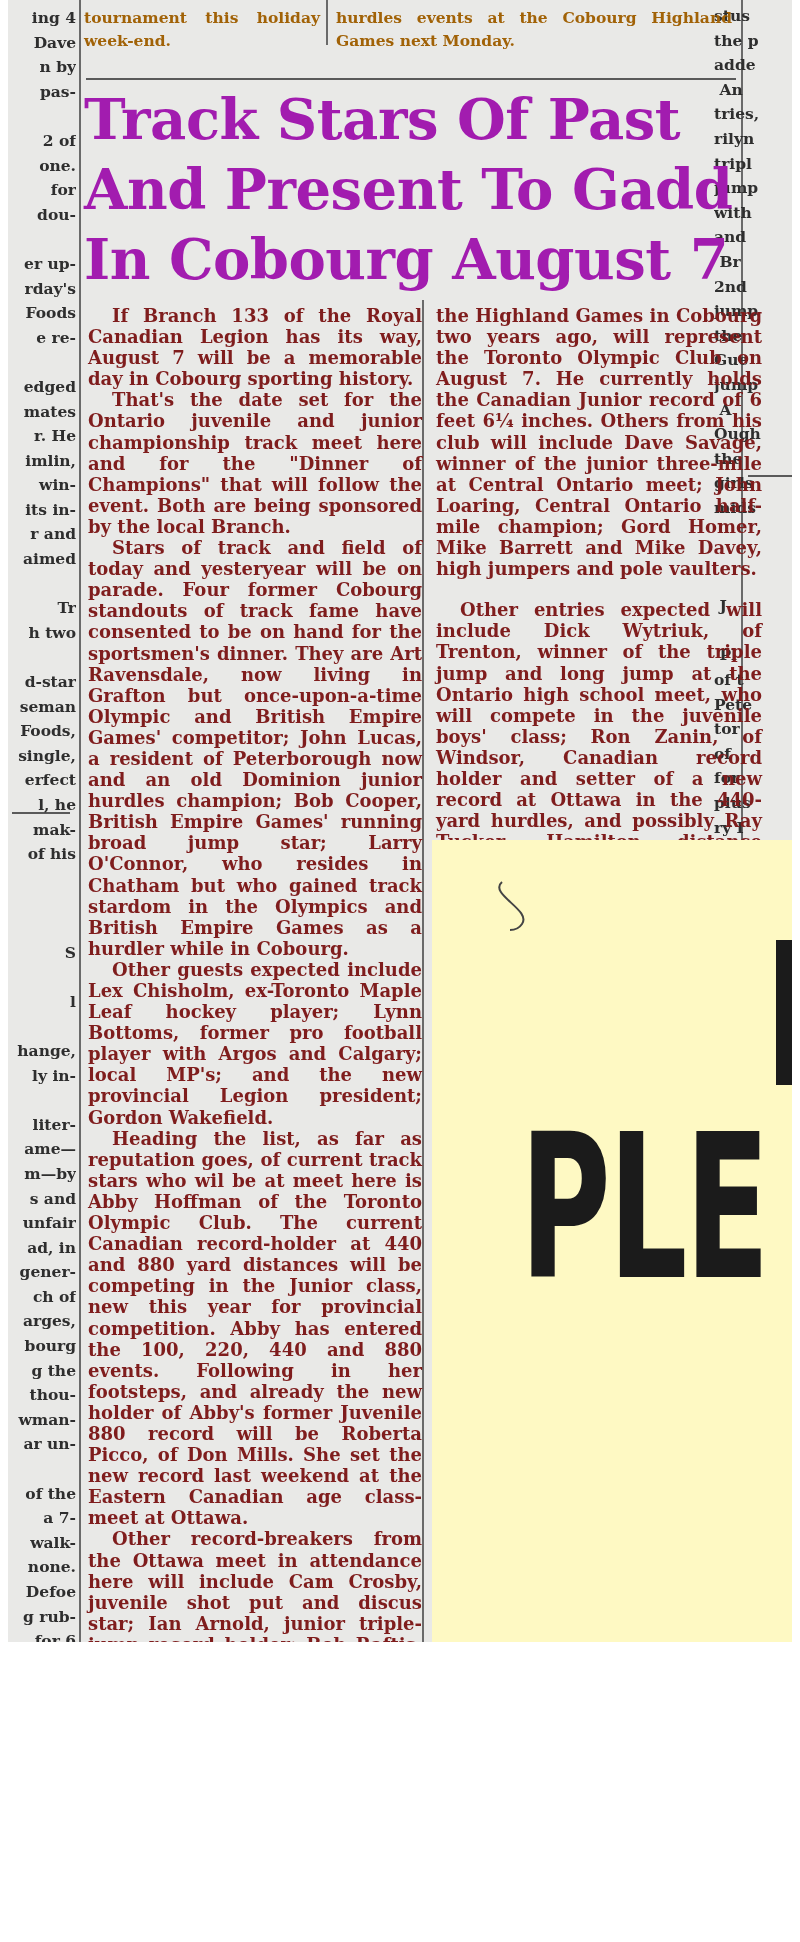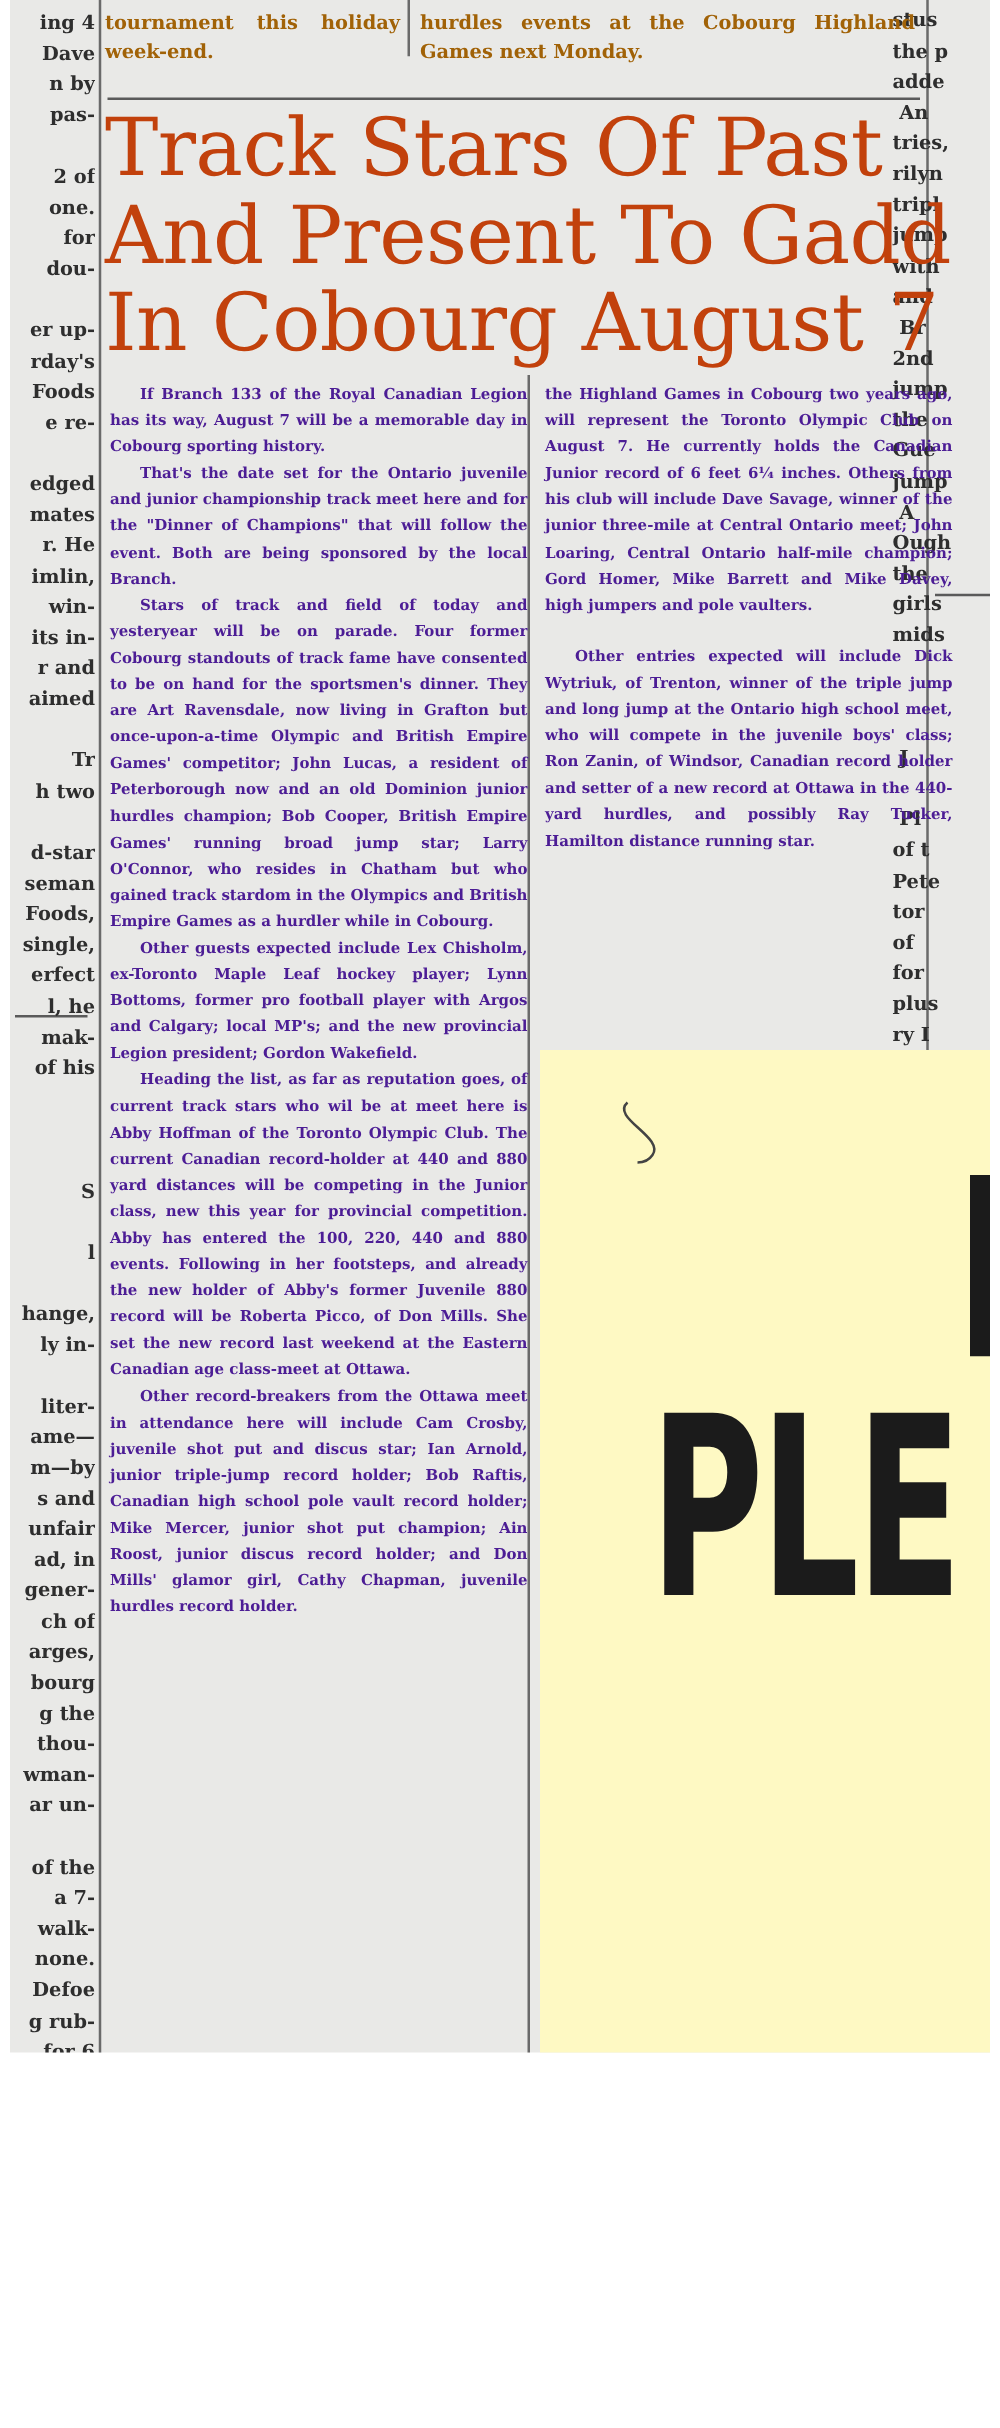--- a/index.html
+++ b/index.html
@@ -21,28 +21,28 @@
     font-weight: bold; color: #2e2e2e; white-space: pre; overflow: hidden;
   }
   .edge-col.left { left: 0; width: 68px; text-align: right; top: 6px; }
   .edge-col.right { left: 706px; width: 50px; text-align: left; top: 4px; }
   .top-snip {
     position: absolute; font-size: 15.5px; line-height: 23px; font-weight: bold;
     color: #a16207; text-align: justify;
   }
   .headline {
     position: absolute; left: 76px; top: 84px; width: 640px;
-    font-family: "DejaVu Serif", serif; font-weight: normal;
-    font-size: 64px; line-height: 70px; letter-spacing: -0.5px;
-    color: #c2410c;
+    font-family: "DejaVu Serif", serif; font-weight: bold;
+    font-size: 56px; line-height: 70px; letter-spacing: -0.5px;
+    color: #a21caf;
   }
   .headline div { white-space: nowrap; }
   .col {
-    position: absolute; font-size: 12px; line-height: 21.1px;
-    font-weight: bold; color: #4c1d95; text-align: justify;
+    position: absolute; font-size: 18px; line-height: 21.1px;
+    font-weight: bold; color: #7f1d1d; text-align: justify;
   }
   .col p { margin: 0; text-indent: 24px; }
   .col p + p { margin-top: 0; }
   .col.left { left: 80px; top: 305px; width: 334px; }
   .col.right { left: 428px; top: 305px; width: 326px; }
   .col p.gap { margin-top: 20px; }
   .ad {
     position: absolute; left: 424px; top: 840px; width: 360px; height: 1054px;
     background: #fef9c3;
   }

